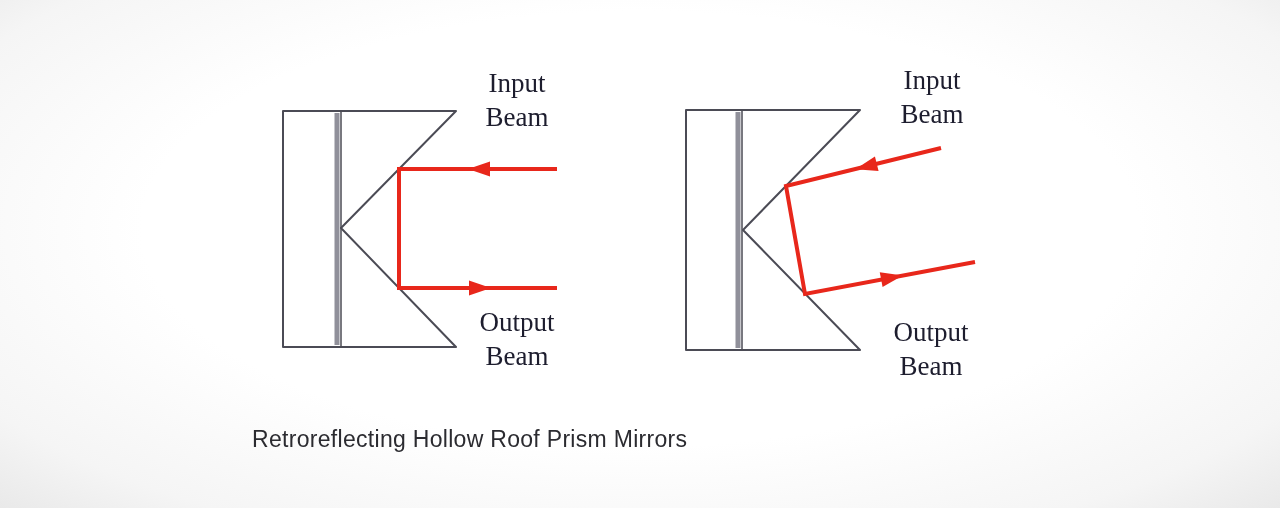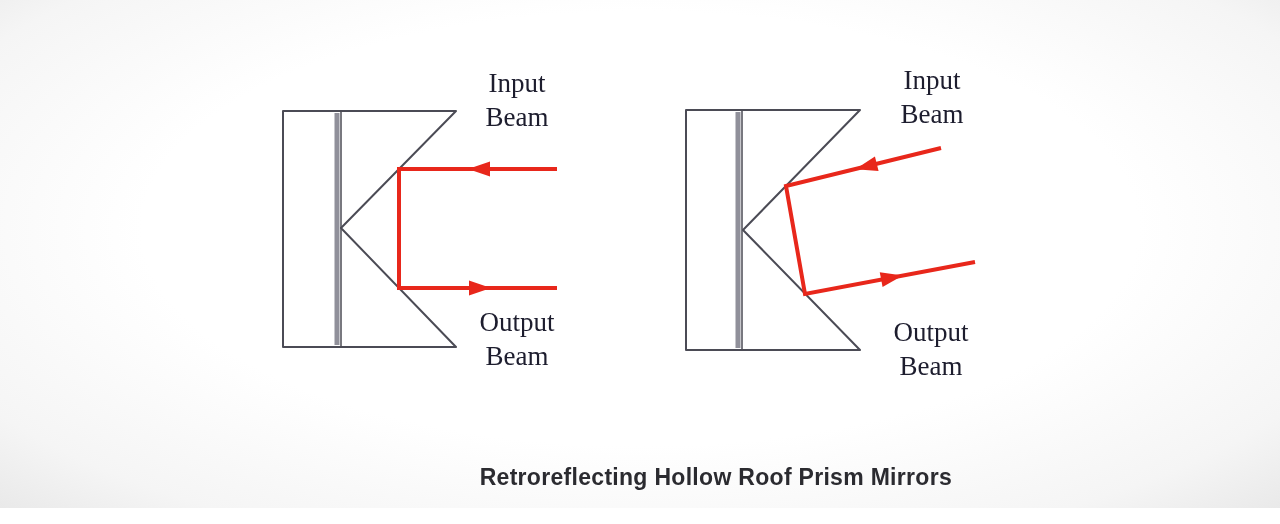--- a/index.html
+++ b/index.html
@@ -31,25 +31,25 @@
     color: #1d1d2e;
     white-space: pre-line;
   }
   .lbl-left-input  { left: 442px; top: 66px;  }
   .lbl-left-output { left: 442px; top: 305px; }
   .lbl-right-input { left: 857px; top: 63px;  }
   .lbl-right-output{ left: 856px; top: 315px; }
   .caption {
     position: absolute;
     left: 252px;
-    top: 464px;
+    top: 426px;
     width: 700px;
-    text-align: right;
+    text-align: left;
     font-family: "Liberation Sans", sans-serif;
-    font-weight: 700;
+    font-weight: 400;
     font-size: 23px;
     letter-spacing: 0.3px;
     color: #2b2b30;
   }
 </style>
 </head>
 <body>
 
 <div class="stage">
 

